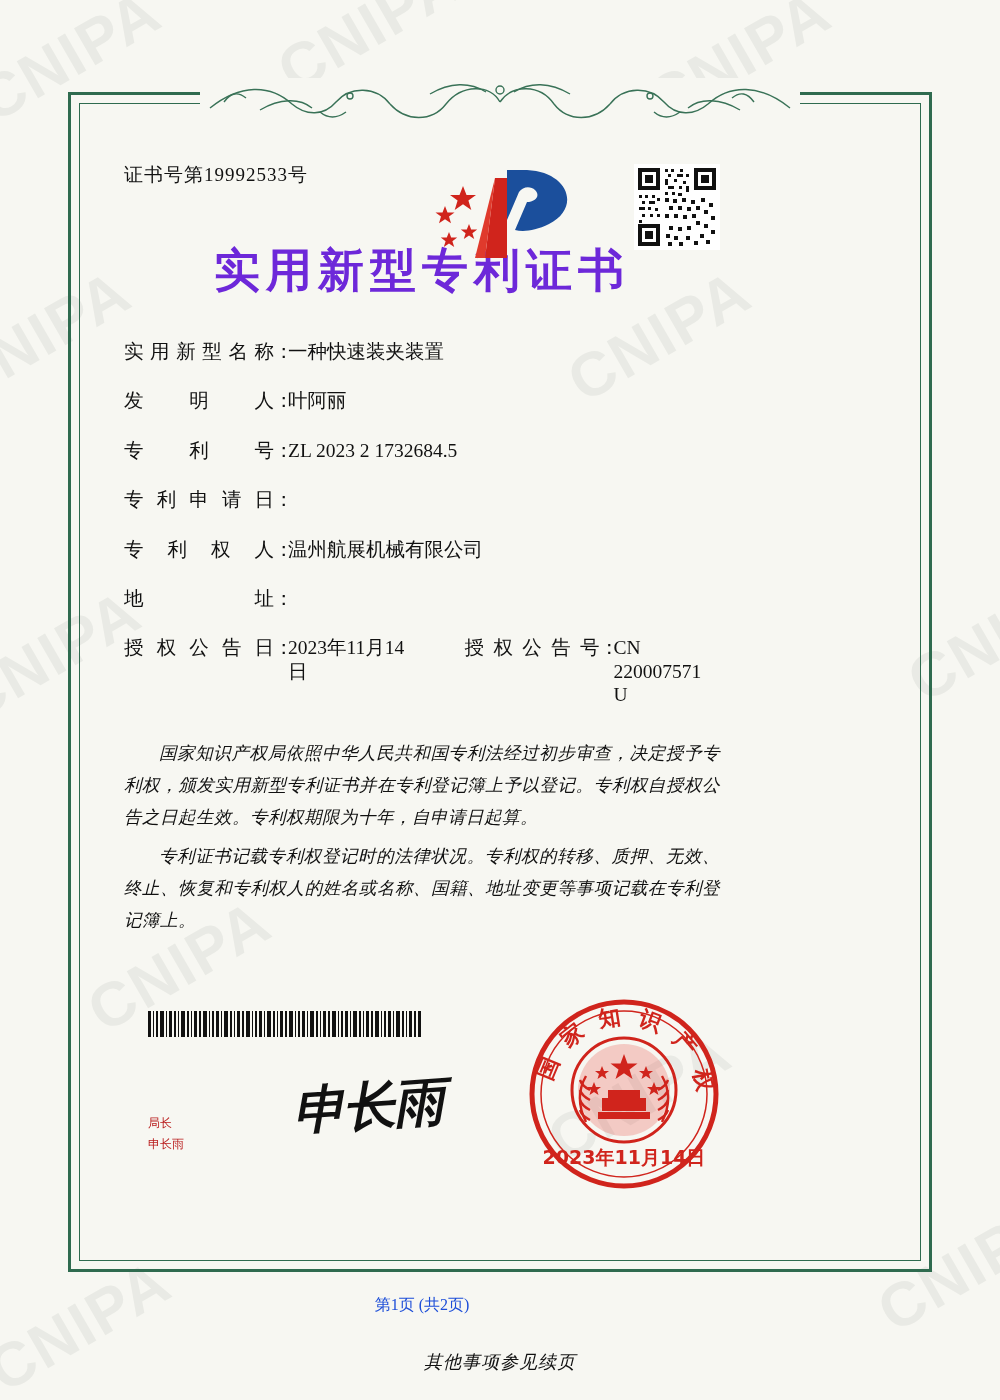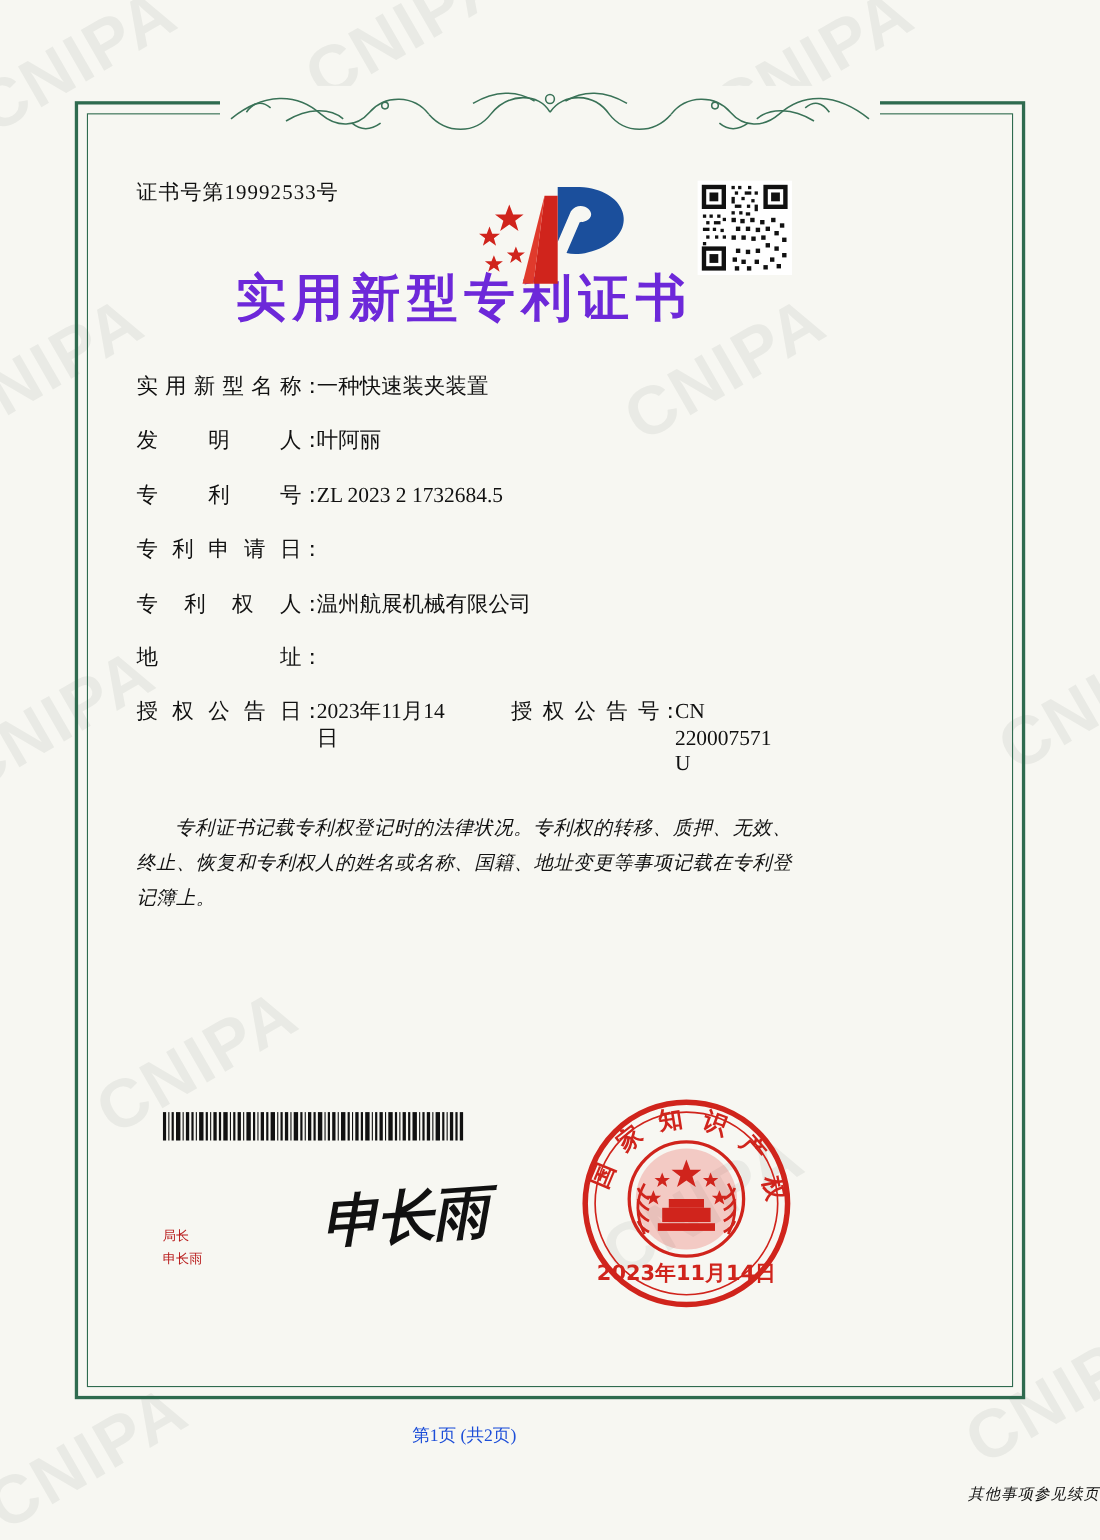--- a/index.html
+++ b/index.html
@@ -189,22 +189,22 @@
     left:0;right:0;
     bottom:-44px;
     text-align:center;
     font-size:16px;
     color:#1d4ed8;
   }
   .footnote{
     position:absolute;
     left:0;right:0;
     top:1350px;
-    text-align:right;
-    font-size:14px;
+    text-align:center;
+    font-size:18px;
     color:#111;
     font-family:"DejaVu Serif", serif;
     font-style:italic;
     letter-spacing:1px;
   }
 </style>
 </head>
 <body>
 
 <div class="wm wm1">CNIPA</div>
@@ -428,20 +428,21 @@
           <span>号</span>
         </div>
         <div class="colon">：</div>
         <div>CN 220007571 U</div>
       </div>
     </div>
 
   </div>
 
   <div class="para">
+    <p>国家知识产权局依照中华人民共和国专利法经过初步审查，决定授予专利权，颁发实用新型专利证书并在专利登记簿上予以登记。专利权自授权公告之日起生效。专利权期限为十年，自申请日起算。</p>
     <p>专利证书记载专利权登记时的法律状况。专利权的转移、质押、无效、终止、恢复和专利权人的姓名或名称、国籍、地址变更等事项记载在专利登记簿上。</p>
   </div>
 
   <div class="barcode">
     <svg width="290" height="26" viewBox="0 0 290 26">
       <g fill="#111">
         <rect x="0" y="0" width="3" height="26"></rect>
           <rect x="5" y="0" width="1" height="26"></rect>
         <rect x="8" y="0" width="2" height="26"></rect>
           <rect x="12" y="0" width="4" height="26"></rect>

